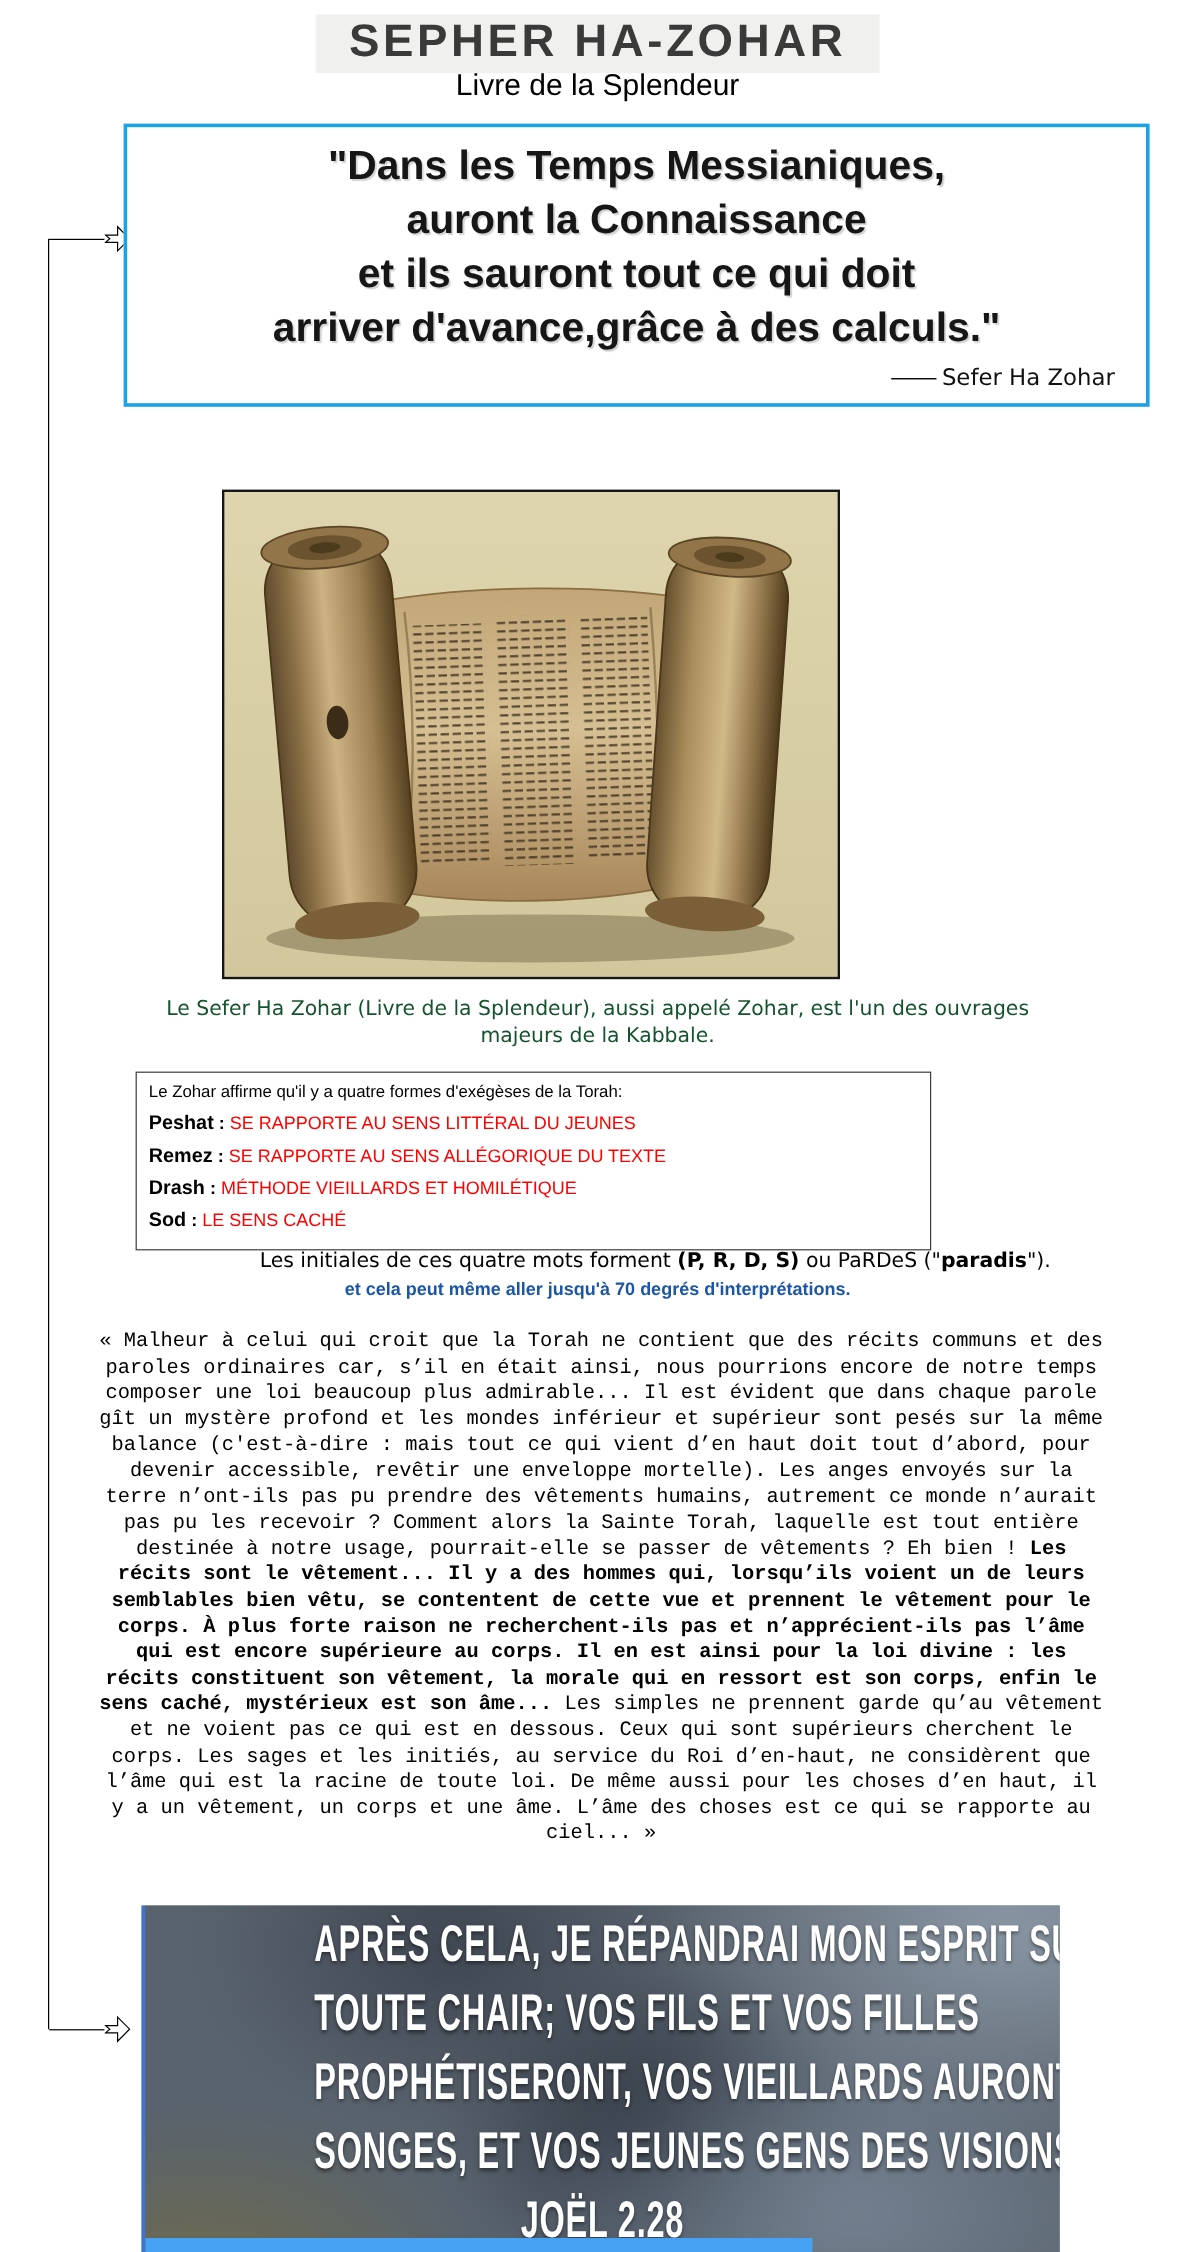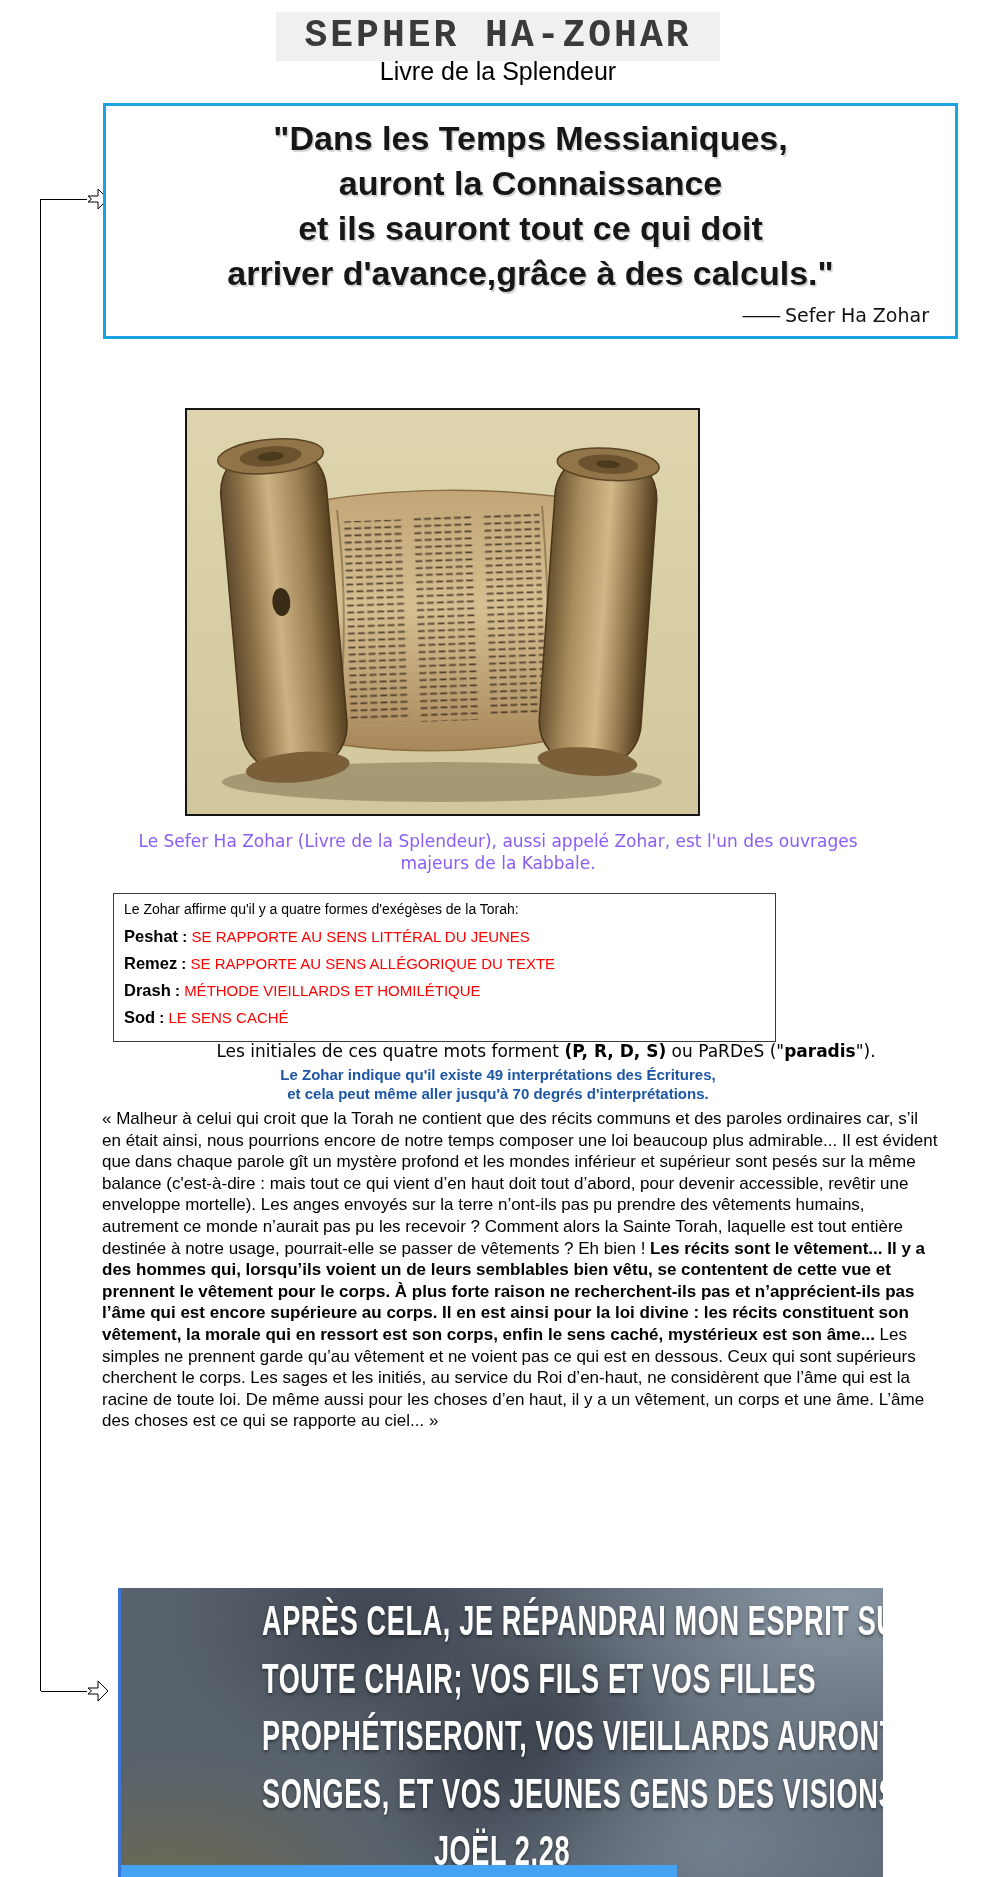--- a/index.html
+++ b/index.html
@@ -4,21 +4,21 @@
 <style>
   html,body{margin:0;padding:0;}
   body{
     width:996px;height:1877px;position:relative;background:#ffffff;
     font-family:"DejaVu Sans",sans-serif;color:#000;overflow:hidden;
   }
   
   .title-wrap{position:absolute;top:12px;left:0;width:100%;text-align:center;}
   .title-strip{
     display:inline-block;background:#f0f0ee;color:#3a3a3a;
-    font-family:Liberation Mono, monospace;font-weight:700;
+    font-family:Liberation Sans, sans-serif;font-weight:700;
     font-size:38px;letter-spacing:3px;padding:2px 28px 4px;
   }
   .subtitle{position:absolute;top:57px;left:0;width:100%;text-align:center;
     font-size:25px;color:#000;font-family:"Liberation Sans",sans-serif;}
   
   .quote-box{
     position:absolute;left:103px;top:103px;width:849px;
     border:3px solid #1ba3e3;background:#fff;padding-top:10px;
   }
   .quote-line{
@@ -38,43 +38,42 @@
   .conn-arrow{position:absolute;left:87px;width:22px;height:24px;}
   .conn-arrow.top{top:187px;} .conn-arrow.bottom{top:1679px;}
   
   .scroll-figure{
     position:absolute;left:185px;top:408px;width:511px;height:404px;
     border:2px solid #161616;background:linear-gradient(180deg,#ded5ae,#d2c79c);
   }
   .scroll-figure svg{display:block;width:100%;height:100%;}
   .figure-caption{
     position:absolute;top:830px;left:0;width:100%;text-align:center;
-    font-size:17px;line-height:22px;color:#8b5cf6;
+    font-size:17px;line-height:22px;color:#14532d;
   }
   .figure-caption .inner{display:inline-block;max-width:770px;}
   
   .exegesis-box{
     position:absolute;left:113px;top:893px;width:641px;
     border:1px solid #3c3c3c;background:#fff;padding:7px 10px 10px 10px;
   }
   .exegesis-title{font-size:14px;color:#000;margin-bottom:6px;font-family:"Liberation Sans",sans-serif;}
   .exegesis-item{font-size:15px;line-height:26px;font-family:"Liberation Sans",sans-serif;}
   .exegesis-item .term{font-weight:700;color:#000;font-size:16.5px;}
   .exegesis-item .sep{font-weight:700;color:#000;}
   .exegesis-item .meaning{color:#ff0000;}
   
   .initials-line{position:absolute;top:1041px;left:0;width:100%;text-align:center;font-size:17px;color:#000;padding-left:48px;}
   .blue-note{position:absolute;top:1066px;left:0;width:100%;text-align:center;
     font-weight:700;font-size:15px;line-height:18.5px;color:#1c56a5;font-family:"Liberation Sans",sans-serif;}
   
   .main-quote{
     position:absolute;left:82px;top:1108px;width:838px;
-    font-size:17px;line-height:21.6px;color:#000;text-align:left;
-    font-family:Liberation Sans, sans-serif;
-    margin-left:20px;
+    font-size:17px;line-height:21.6px;color:#000;text-align:center;
+    font-family:Liberation Mono, monospace;
   }
   .main-quote b{font-weight:700;}
   
   .verse-image{
     position:absolute;left:118px;top:1588px;width:762px;height:289px;
     overflow:hidden;border-left:3px solid #3c74d9;background:#59636e;
   }
   .verse-bg{
     position:absolute;left:-40px;top:-40px;right:-40px;bottom:-40px;
     background-color:#59636e;
@@ -191,21 +190,20 @@
   </div>
   <div class="exegesis-item">
     <span class="term">Sod</span><span class="sep"> : </span><span class="meaning">LE SENS CACHÉ</span>
   </div>
 </div>
 
 <div class="initials-line">
   <span>Les initiales de ces quatre mots forment </span><b>(P, R, D, S)</b><span> ou PaRDeS ("</span><b>paradis</b><span>").</span>
 </div>
 <div class="blue-note">
-  <div>Le Zohar indique qu'il existe 49 interprétations des Écritures,</div>
   <div>et cela peut même aller jusqu'à 70 degrés d'interprétations.</div>
 </div>
 
 <div class="main-quote">
   <span>« Malheur à celui qui croit que la Torah ne contient que des récits communs et des paroles ordinaires car, s’il en était ainsi, nous pourrions encore de notre temps composer une loi beaucoup plus admirable... Il est évident que dans chaque parole gît un mystère profond et les mondes inférieur et supérieur sont pesés sur la même balance (c'est-à-dire : mais tout ce qui vient d’en haut doit tout d’abord, pour devenir accessible, revêtir une enveloppe mortelle). Les anges envoyés sur la terre n’ont-ils pas pu prendre des vêtements humains, autrement ce monde n’aurait pas pu les recevoir ? Comment alors la Sainte Torah, laquelle est tout entière destinée à notre usage, pourrait-elle se passer de vêtements ? Eh bien ! </span><b>Les récits sont le vêtement... Il y a des hommes qui, lorsqu’ils voient un de leurs semblables bien vêtu, se contentent de cette vue et prennent le vêtement pour le corps. À plus forte raison ne recherchent-ils pas et n’apprécient-ils pas l’âme qui est encore supérieure au corps. Il en est ainsi pour la loi divine : les récits constituent son vêtement, la morale qui en ressort est son corps, enfin le sens caché, mystérieux est son âme...</b><span> Les simples ne prennent garde qu’au vêtement et ne voient pas ce qui est en dessous. Ceux qui sont supérieurs cherchent le corps. Les sages et les initiés, au service du Roi d’en-haut, ne considèrent que l’âme qui est la racine de toute loi. De même aussi pour les choses d’en haut, il y a un vêtement, un corps et une âme. L’âme des choses est ce qui se rapporte au ciel... »</span>
 </div>
 
 <div class="verse-image">
   <div class="verse-bg"></div>
   <div class="verse-text">

